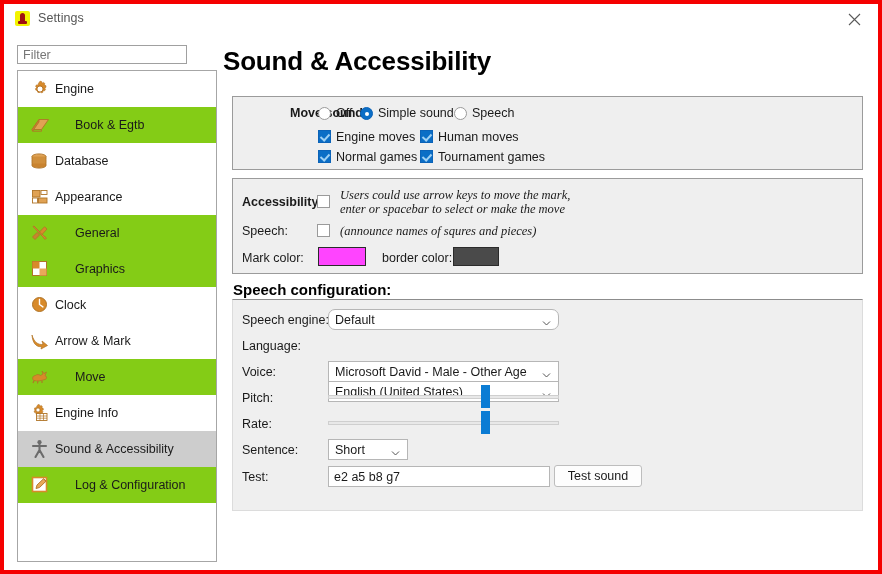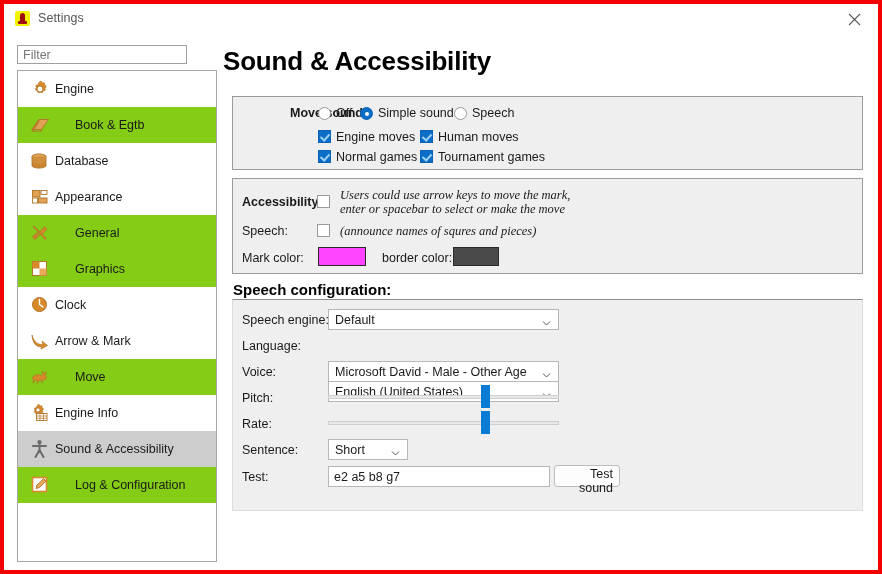--- a/index.html
+++ b/index.html
@@ -491,21 +491,21 @@
 
     <div class="lbl" style="left:238px; top:247px;">Mark color:</div>
     <div class="swatch" id="mark-swatch" style="left: 314px; top: 243px; width: 48px; height: 19px; background: rgb(255, 68, 255);"></div>
     <div class="lbl" style="left:378px; top:247px;">border color:</div>
     <div class="swatch" id="border-swatch" style="left: 449px; top: 243px; width: 46px; height: 19px; background: rgb(74, 74, 74);"></div>
 
     <div id="speech-head">Speech configuration:</div>
     <div id="grp-speech"></div>
 
     <div class="lbl" style="left:238px; top:309px;">Speech engine:</div>
-    <div class="combo" style="left:324px; top:305px; width:231px;">
+    <div class="combo" style="left:324px; top:305px; width:231px;border-radius:7px;">
       <span class="ctext">Default</span>
       <span class="carrow">
         <svg width="9" height="9" viewBox="0 0 9 9">
             <path d="M1 2.5 L4.5 6 L8 2.5" fill="none" stroke="#555" stroke-width="1"></path>
           </svg>
       </span>
     </div>
 
     <div class="lbl" style="left:238px; top:335px;">Language:</div>
     <div class="combo" style="left:324px; top:331px; width:231px;margin-top:46px;">
@@ -544,16 +544,16 @@
       <span class="ctext">Short</span>
       <span class="carrow">
         <svg width="9" height="9" viewBox="0 0 9 9">
             <path d="M1 2.5 L4.5 6 L8 2.5" fill="none" stroke="#555" stroke-width="1"></path>
           </svg>
       </span>
     </div>
 
     <div class="lbl" style="left:238px; top:466px;">Test:</div>
     <input class="tinput" style="left: 324px; top: 462px; width: 222px;" type="text" value="e2 a5 b8 g7">
-    <button class="btn" style="left:550px; top:461px; width:66px;text-align:right;">Test sound</button>
+    <button class="btn" style="left:550px; top:461px; width:88px;">Test sound</button>
 
   </div>
 </div>
 
 </body></html>

